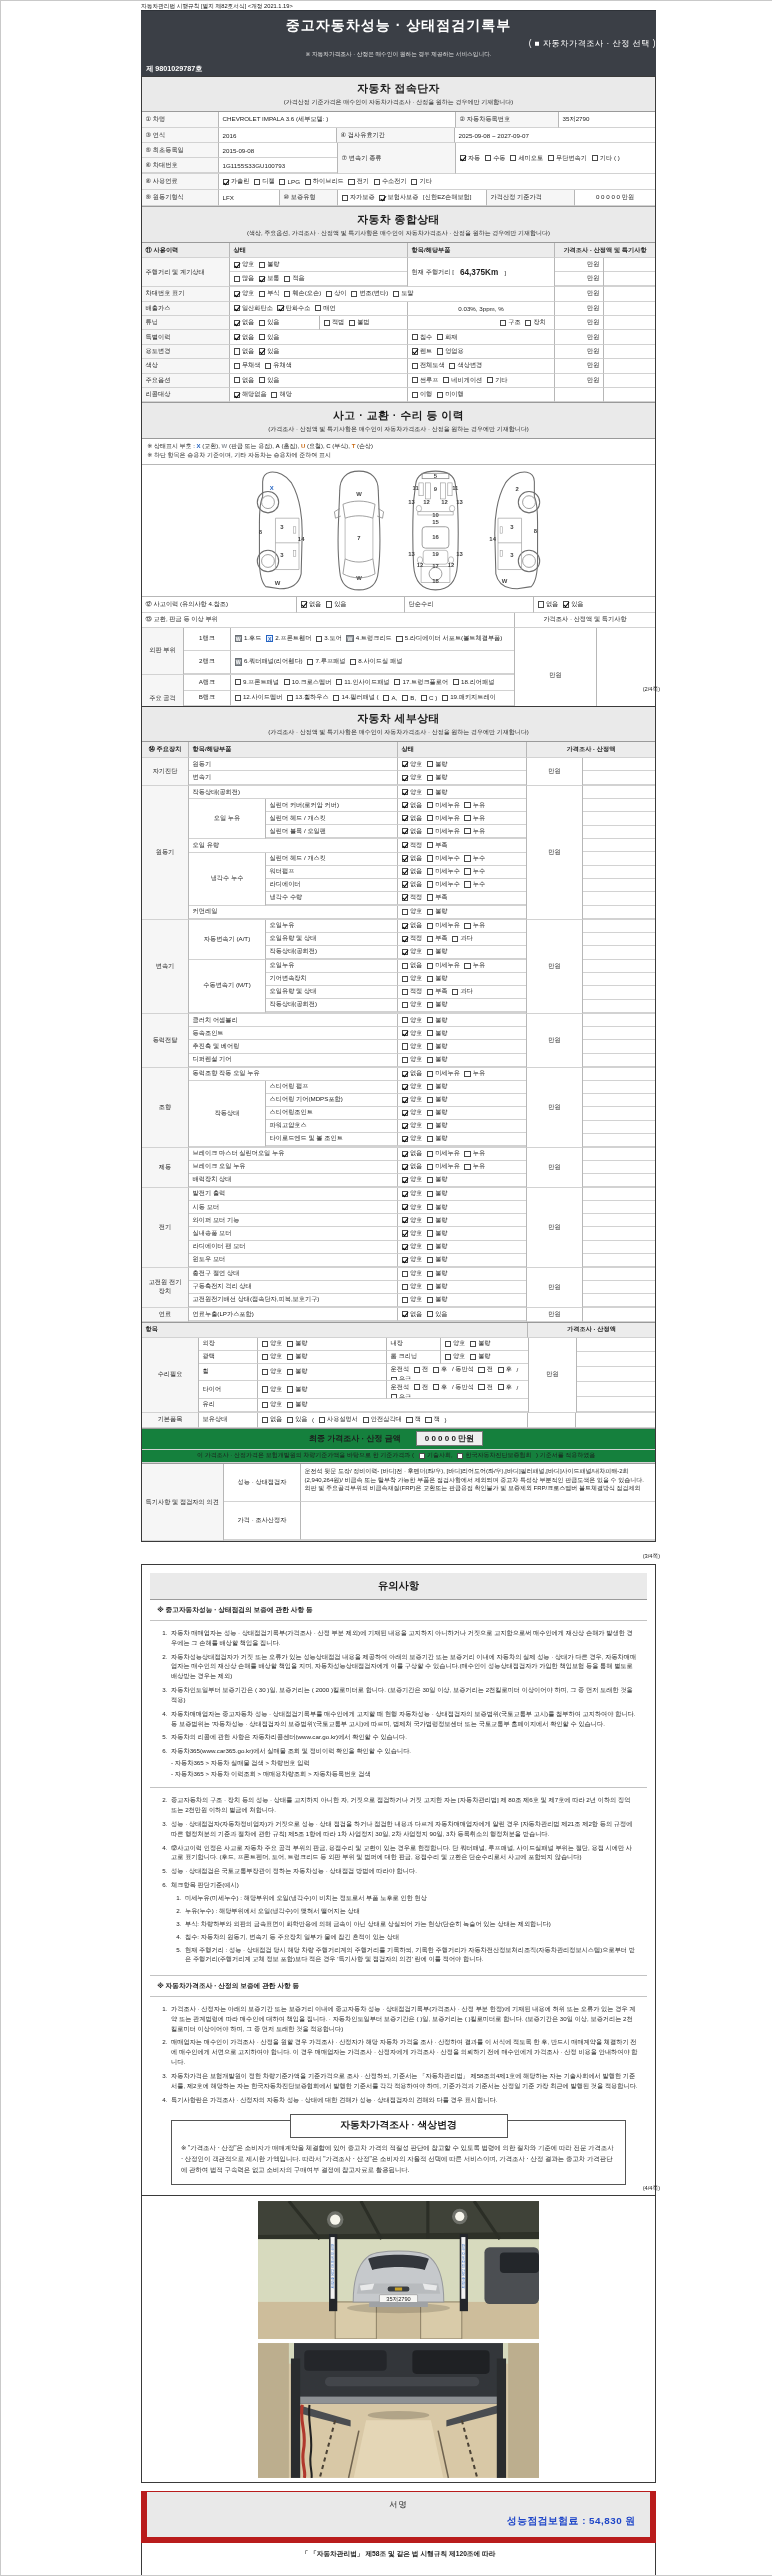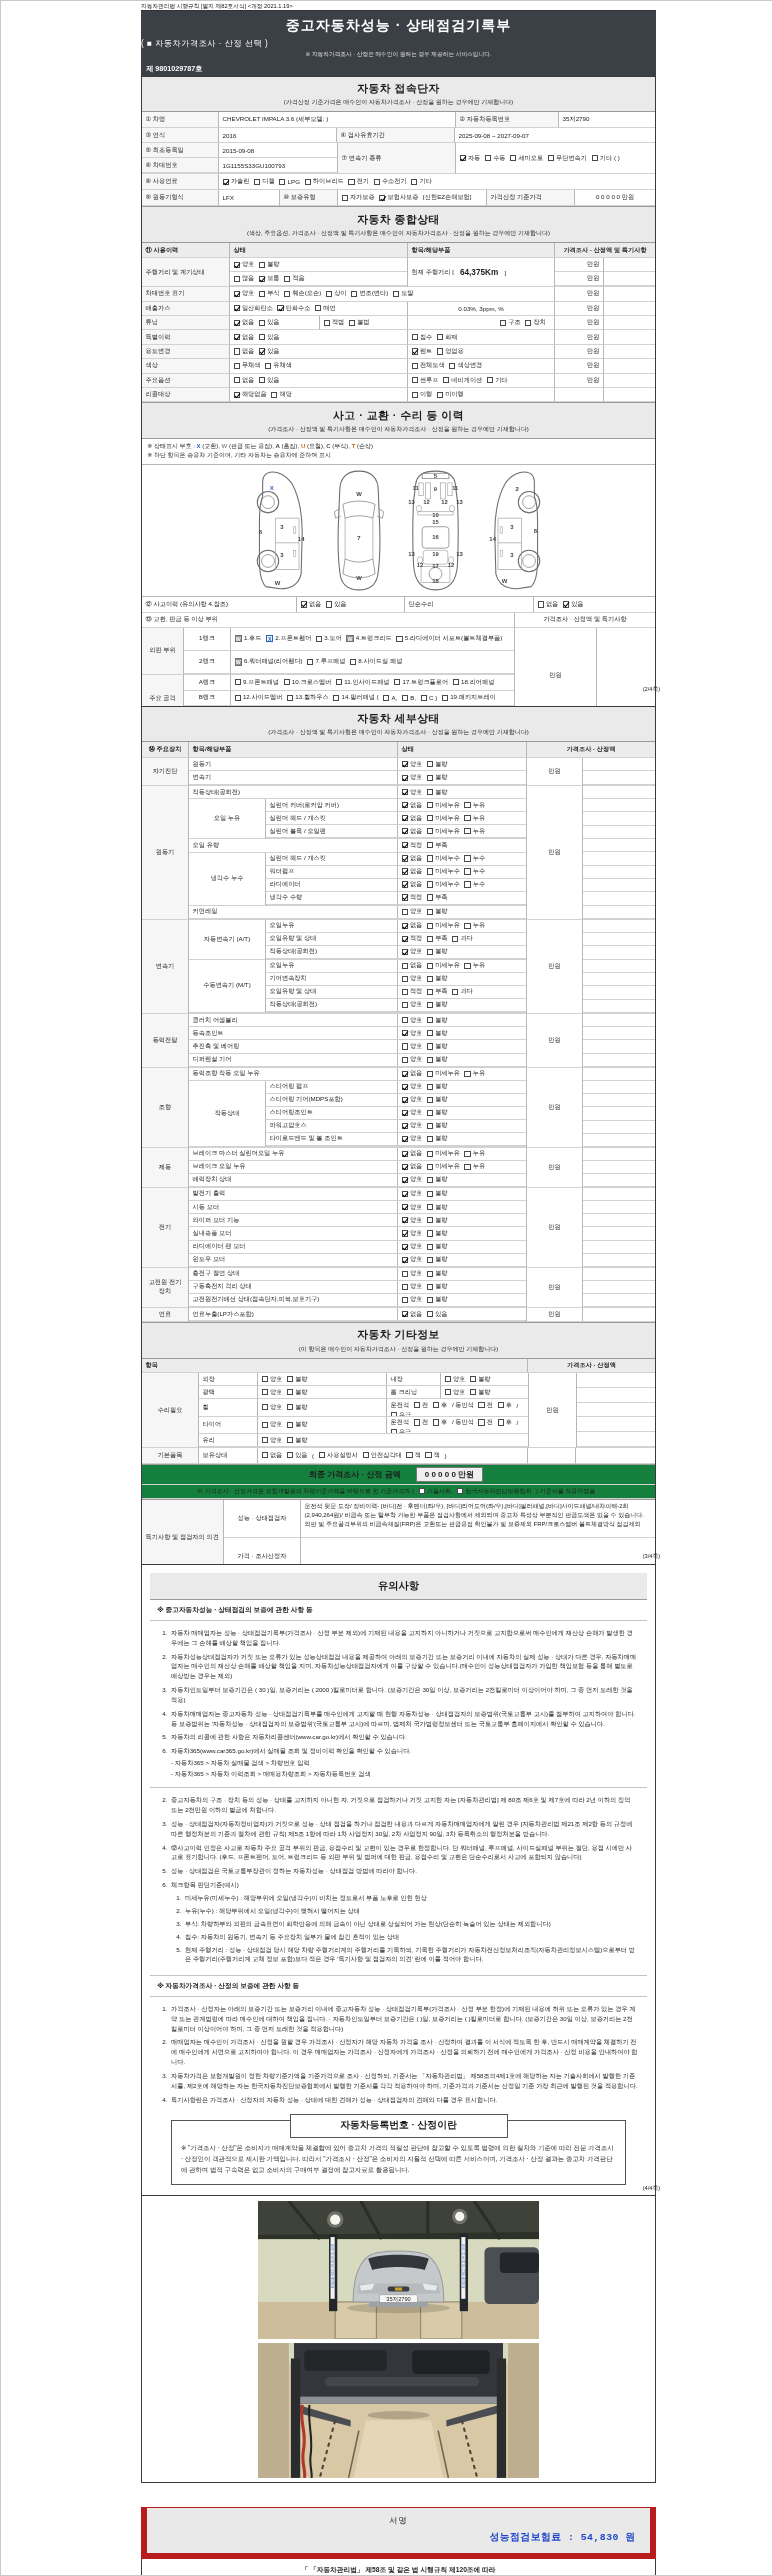--- a/index.html
+++ b/index.html
@@ -2,21 +2,21 @@
 <html style="font-size:8.2px"><head>
 <meta charset="utf-8">
 <style>
   html,body{margin:0;padding:0;background:#fff;}
   .page{position:relative;width:773px;height:2576px;background:#fff;border:0.5px solid #c9c9c9;box-sizing:border-box;overflow:hidden;
         font-family:"Liberation Sans","DejaVu Sans",sans-serif;color:#1c1c1c;font-size:6.2px;}
   .doc{position:absolute;left:140px;top:0;width:515px;height:100%;}
   .toprule{position:absolute;top:1.5px;left:0;font-size:5.7px;color:#111;}
   .darkhead{position:absolute;top:8.8px;left:0;width:515px;background:#3b3f46;color:#fff;box-sizing:border-box;padding:6.2px 0 4.1px;border-top:1.5px solid #2e3238;}
   .darkhead .t1{text-align:center;font-size:14px;font-weight:bold;letter-spacing:1px;}
-  .darkhead .t2{text-align:left;font-size:8.2px;margin-top:3.1px;letter-spacing:0.5px;}
+  .darkhead .t2{text-align:right;font-size:8.2px;margin-top:3.1px;letter-spacing:0.5px;}
   .darkhead .t3{text-align:center;font-size:5.7px;margin-top:2.1px;color:#e3e3e3;}
   .darkhead .docno{font-size:7.2px;font-weight:bold;padding:5.2px 0 0 5.2px;}
   .bx{position:absolute;left:0;width:515px;border:1px solid #3a3a3a;background:#fff;box-sizing:border-box;}
   .shead{background:#eaeaea;text-align:center;padding:5.2px 0 4.1px;border-bottom:0.5px solid #9a9a9a;}
   .shead .t{font-size:10.8px;font-weight:bold;letter-spacing:0.5px;}
   .shead .s{font-size:6px;margin-top:2.1px;}
   .tbl{border-bottom:0.5px solid #9a9a9a;}
   .trow{display:flex;align-items:stretch;}
   .tcell{border-right:0.5px solid #b7b7b7;border-bottom:0.5px solid #d2d2d2;padding:1.5px 3.6px;display:flex;align-items:center;box-sizing:border-box;min-height:0;overflow:hidden;}
   .tcell:last-child{border-right:none;}
@@ -51,21 +51,21 @@
   .nitem{display:flex;gap:3.6px;margin:4.1px 0;}
   .nitem .no{width:10.3px;text-align:right;flex:none;line-height:9.8px;}
   .nitem .tx{flex:1;line-height:9.8px;}
   .nsub{margin-top:1.5px;line-height:9.8px;}
   .nitem .nitem{margin:3.1px 0;}
   .defbox{margin:7.2px 20.6px 8.2px;border:0.5px solid #555;padding:7.2px 9.3px 8.2px;}
   .defbox .bt{width:216px;margin:-14.4px auto 5.2px;border:0.5px solid #555;background:#fff;text-align:center;font-size:9.8px;font-weight:bold;padding:4.6px 0;}
   .defbox .btx{font-size:6.4px;line-height:10.8px;}
   .photos .shead .t{letter-spacing:1.5px;}
   .photobox{padding:5.2px 0 4.1px;display:flex;flex-direction:column;align-items:center;gap:4.1px;}
-  .signbox{position:relative;background:#e9e9e9;border:6px solid #b91c1c;border-top-width:1px;margin-top:24px;padding:6.2px 14.4px 9.3px;box-sizing:border-box;font-family:Liberation Mono, monospace;}
+  .signbox{position:relative;background:#e9e9e9;border:6px solid #b91c1c;border-top-width:1px;margin-top:8px;padding:6.2px 14.4px 9.3px;box-sizing:border-box;}
   .signbox .sg{text-align:center;font-size:8.2px;letter-spacing:1px;}
   .signbox .ins{text-align:right;color:#1f46c8;font-size:9.8px;font-weight:bold;margin-top:5.2px;letter-spacing:0.5px;}
   .footbox{border:1px solid #3a3a3a;border-top:none;padding:7.2px 0 20.6px;text-align:center;font-size:6.7px;font-weight:bold;}
   svg text{font-family:"Liberation Sans","DejaVu Sans",sans-serif;}
 </style>
 </head>
 <body>
 
 <div class="page">
   <div class="doc">
@@ -1382,24 +1382,20 @@
             </div>
             <div class="tcell ctr" style="width: 56px;">
               <span>만원</span>
             </div>
             <div class="tcell" style="flex: 1 1 0%;">
               <span></span>
             </div>
           </div>
         </div>
 
-      <div class="shead">
-        <div class="t">자동차 기타정보</div>
-        <div class="s">(이 항목은 매수인이 자동차가격조사 · 산정을 원하는 경우에만 기재합니다)</div>
-      </div>
       <div class="tbl">
           <div class="trow" style="height: 14.4px;">
             <div class="tcell hdr" style="width: 386px;">
               <span>항목</span>
             </div>
             <div class="tcell hdr ctr" style="flex: 1 1 0%;">
               <span>가격조사 · 산정액</span>
             </div>
           </div>
           <div class="trow" style="height: 75px;">
@@ -1692,21 +1688,21 @@
           <div class="nitem">
             <span class="no">3.</span>
             <span class="tx">자동차가격은 보험개발원이 정한 차량기준가액을 기준가격으로 조사 · 산정하되, 기준서는 「자동차관리법」 제58조의4제1호에 해당하는 자는 기술사회에서 발행한 기준서를, 제2호에 해당하는 자는 한국자동차진단보증협회에서 발행한 기준서를 각각 적용하여야 하며, 기준가격과 기준서는 산정일 기준 가장 최근에 발행된 것을 적용합니다.</span>
           </div>
           <div class="nitem">
             <span class="no">4.</span>
             <span class="tx">특기사항란은 가격조사 · 산정자의 자동차 성능 · 상태에 대한 견해가 성능 · 상태점검자의 견해와 다를 경우 표시합니다.</span>
           </div>
         </div>
       <div class="defbox">
-        <div class="bt">자동차등록번호 · 산정이란</div>
+        <div class="bt">자동차가격조사 · 색상변경</div>
         <div class="btx">※ "가격조사 · 산정"은 소비자가 매매계약을 체결함에 있어 중고차 가격의 적절성 판단에 참고할 수 있도록 법령에 의한 절차와 기준에 따라 전문 가격조사 · 산정인이 객관적으로 제시한 가액입니다. 따라서 "가격조사 · 산정"은 소비자의 자율적 선택에 따른 서비스이며, 가격조사 · 산정 결과는 중고차 가격판단에 관하여 법적 구속력은 없고 소비자의 구매여부 결정에 참고자료로 활용됩니다.</div>
       </div>
     </div>
     <div class="pgmark" style="top:2184px;">(4/4쪽)</div>
 
     <div style="position:absolute;top:2194px;left:0;width:515px;">
       <div class="bx photos" style="position:relative;top:0;">
         <div class="photobox">
 
           <svg width="281" height="138" viewBox="0 0 546 268" style="font-size:12px">

